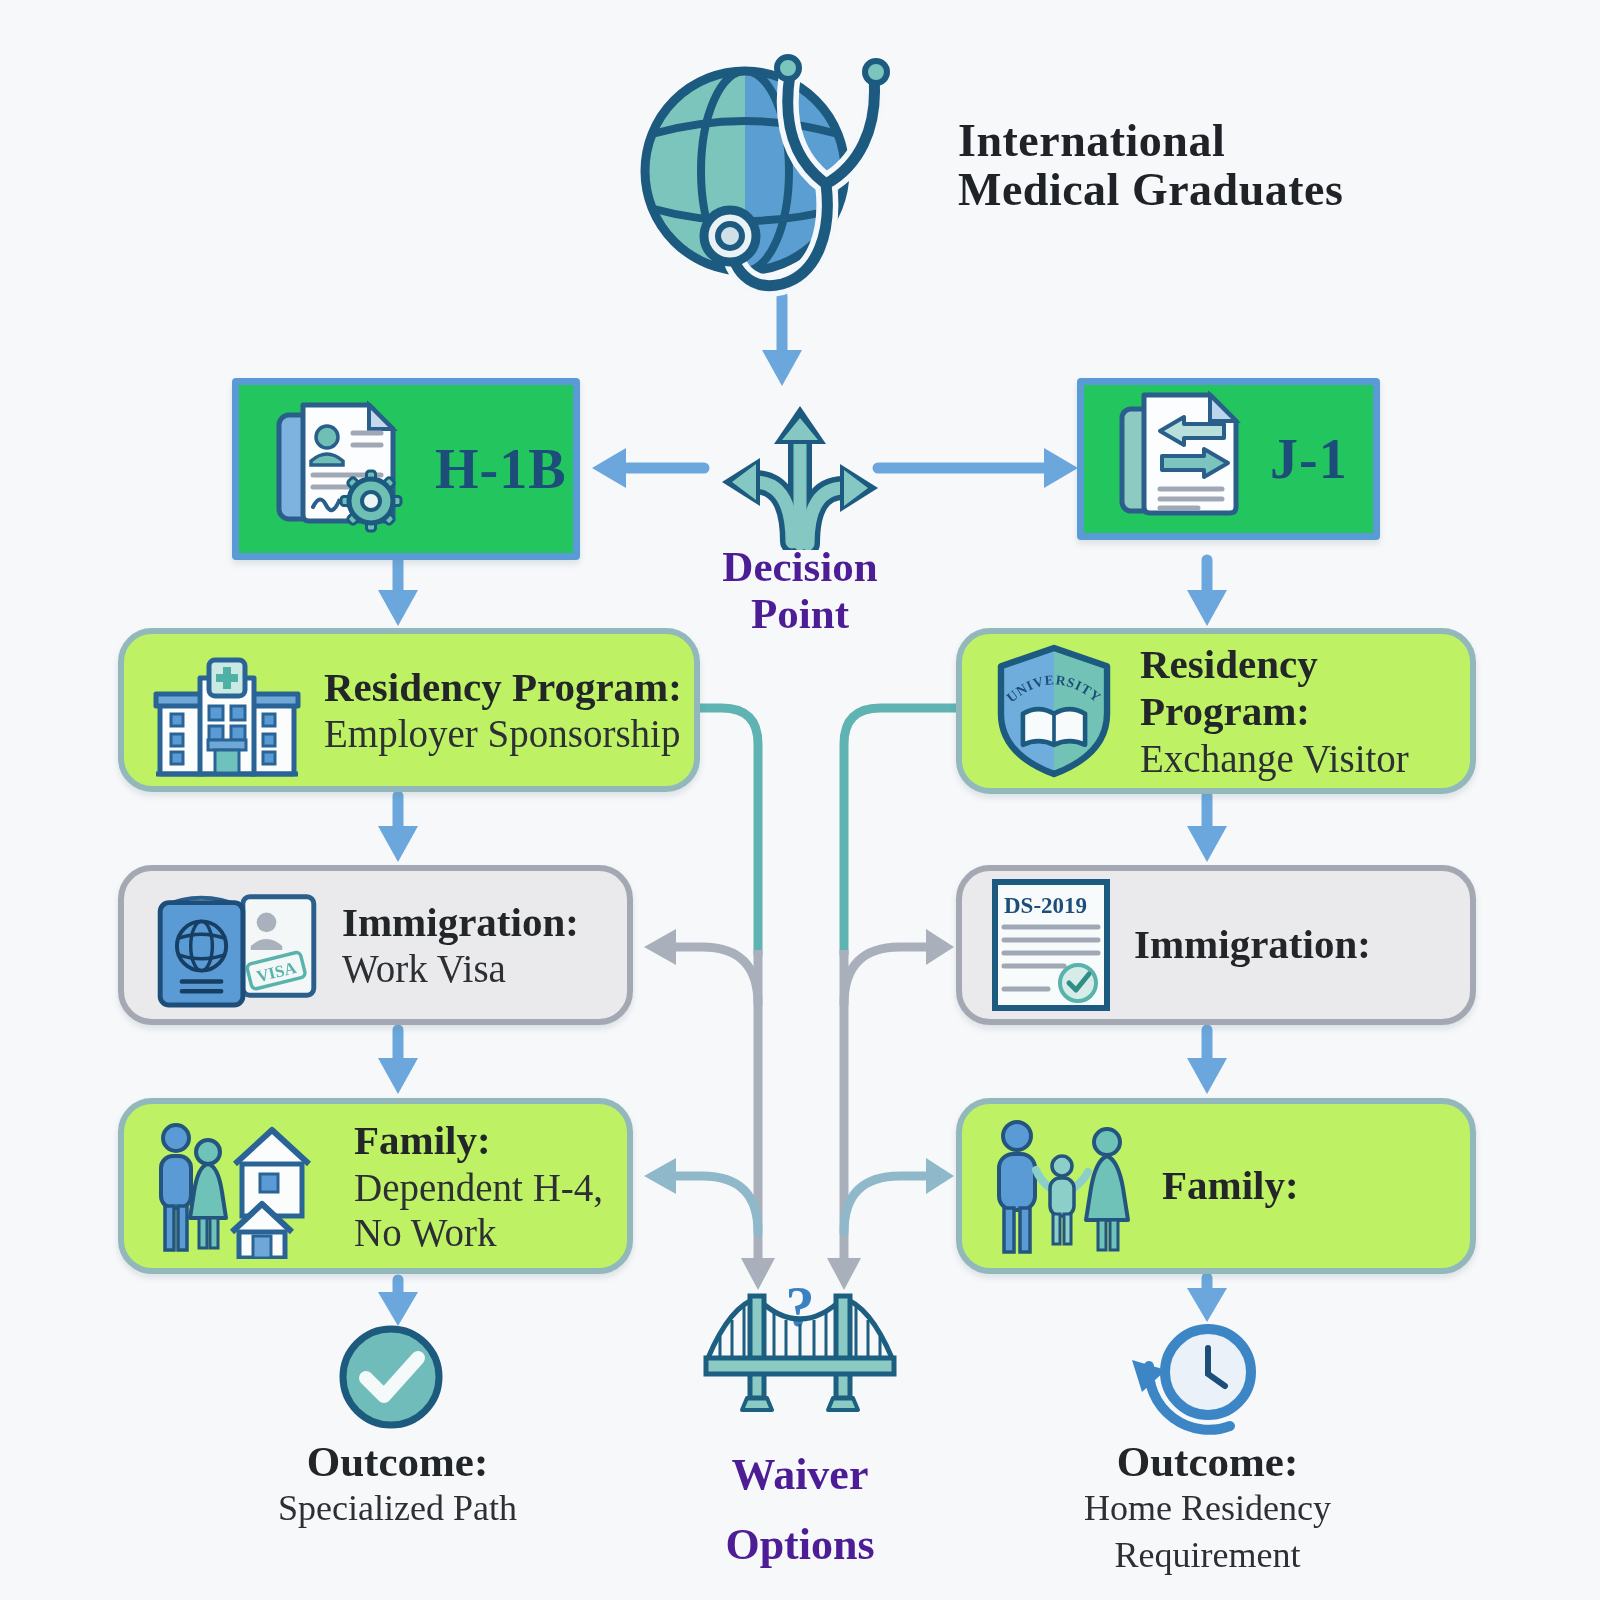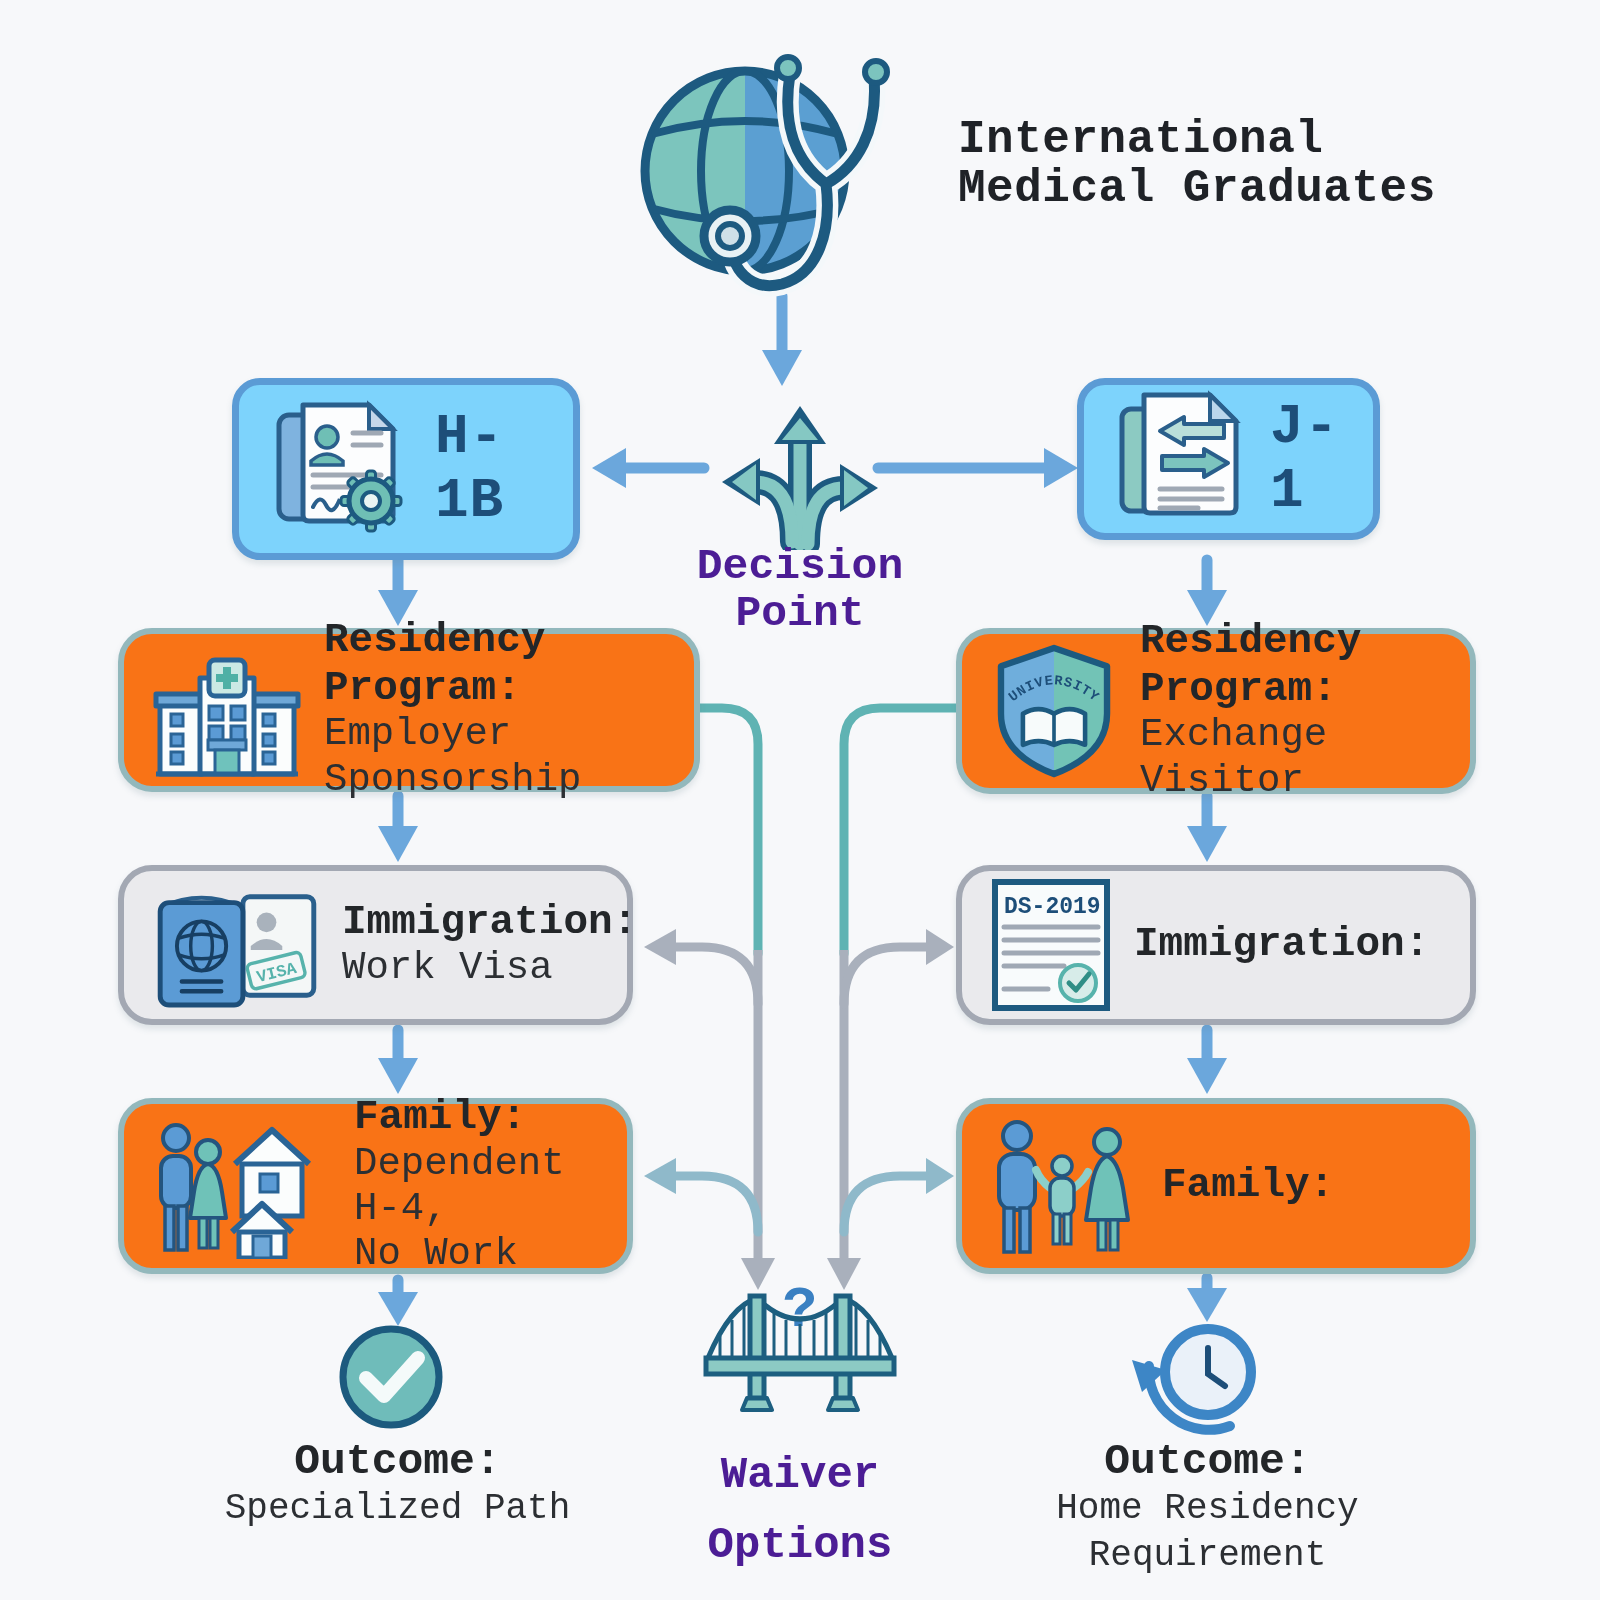--- a/index.html
+++ b/index.html
@@ -1,29 +1,29 @@
 <!DOCTYPE html>
 <html><head>
 <meta charset="utf-8">
 <style>
   html,body { margin:0; padding:0; background:#ffffff; }
   .canvas {
     position:relative; width:1600px; height:1600px;
     background:#f7f8fa; overflow:hidden;
-    font-family:Liberation Mono, monospace; color:#232629;
+    font-family:Liberation Serif, serif; color:#232629;
   }
   .layer { position:absolute; left:0; top:0; width:1600px; height:1600px; }
   .abs { position:absolute; }
   .box {
     position:absolute; display:flex; align-items:center; box-sizing:border-box;
     box-shadow:0 4px 6px rgba(100,130,140,0.18);
   }
-  .mint  { background:#f97316; border:6px solid #93B8BC; border-radius:34px; }
+  .mint  { background:#bef264; border:6px solid #93B8BC; border-radius:34px; }
   .grayb { background:#EAEAED; border:6px solid #A3A8B3; border-radius:34px; }
-  .blueb { background:#7dd3fc; border:7px solid #5B9BD5; border-radius:28px; }
+  .blueb { background:#22c55e; border:7px solid #5B9BD5; border-radius:4px; }
   .bicon { margin-left:28px; flex:0 0 auto; }
   .box-text { margin-left:22px; }
   .bt { font-size:41px; font-weight:700; line-height:1.16; color:#232629; white-space:pre-line; }
   .bs { font-size:39px; font-weight:400; line-height:1.16; color:#2C2F33; white-space:pre-line; }
   .visa-label { font-size:56px; font-weight:800; color:#1D4E79; letter-spacing:1px; margin-left:18px; }
   .page-title {
     position:absolute; left:958px; top:116px; font-size:46px; font-weight:700;
     line-height:49px; color:#1F2227; white-space:pre-line; letter-spacing:0.5px;
   }
   .center-label {

